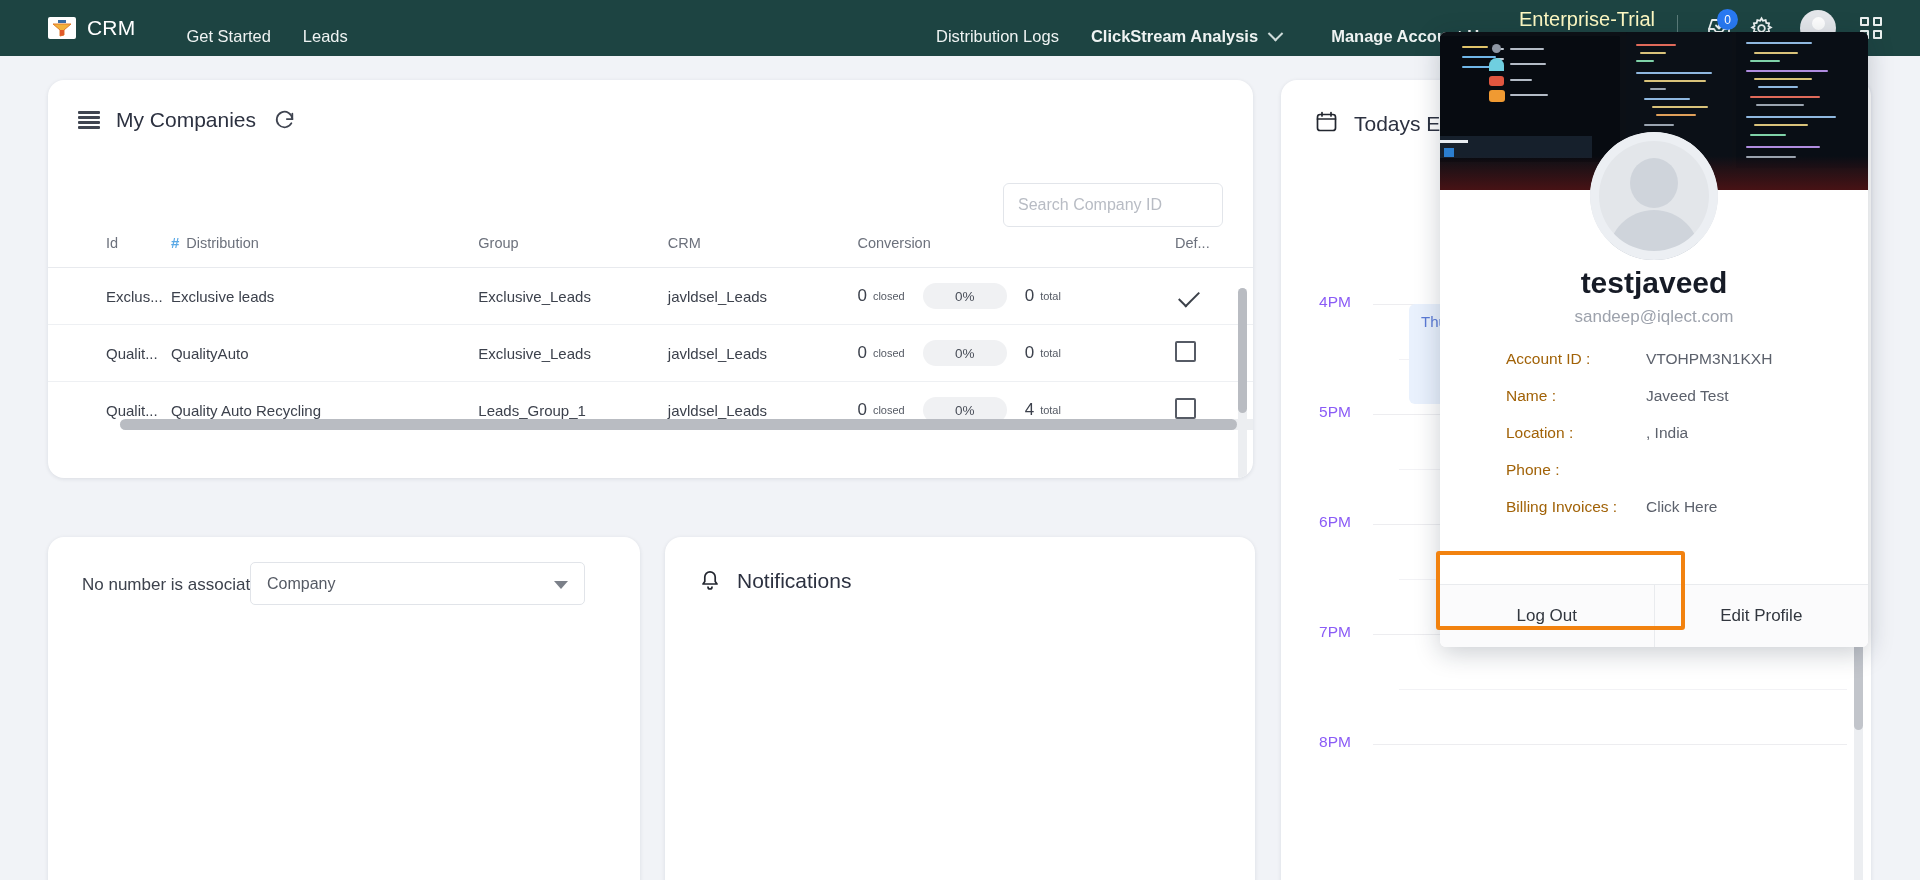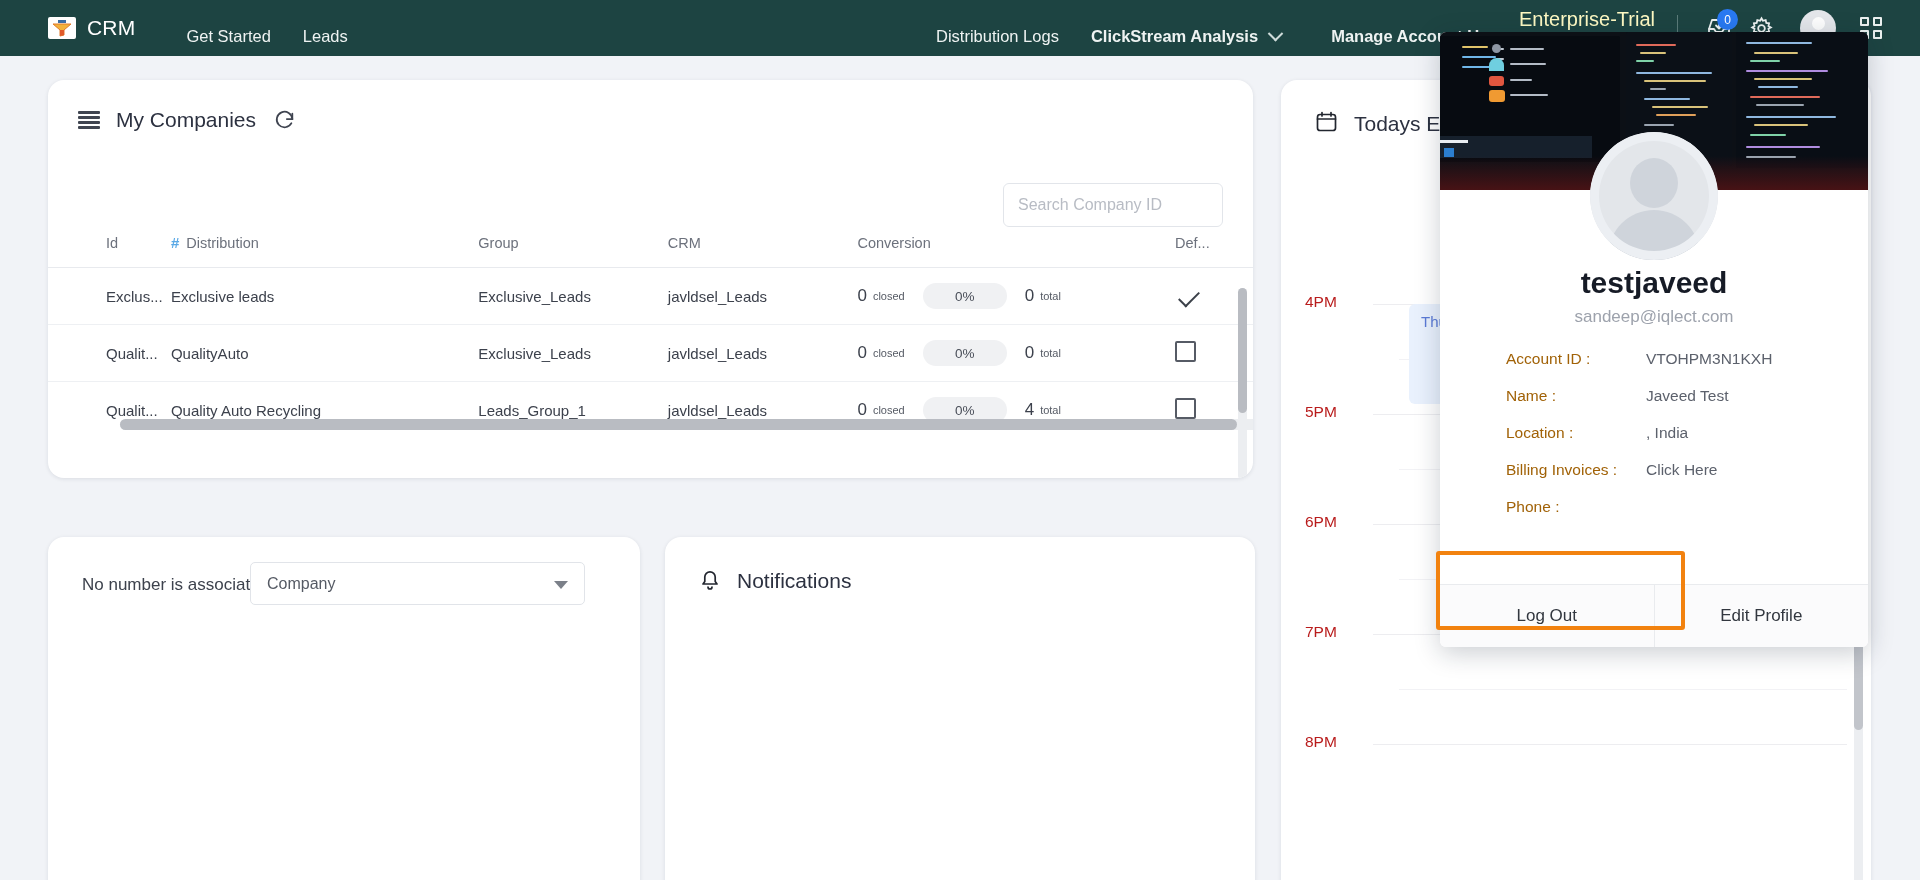--- a/index.html
+++ b/index.html
@@ -219,21 +219,21 @@
     width: 590px; height: 842px; overflow: hidden;
   }
   .events-head { display: flex; align-items: center; padding: 30px 0 0 34px; }
   .events-title { font-size: 21px; color: #2c3140; margin-left: 16px; white-space: nowrap; }
   .cal-body { position: absolute; left: 0; top: 96px; width: 590px; height: 740px; }
   .cal-row { position: absolute; left: 0; width: 590px; height: 1px; }
   .cal-line { position: absolute; left: 92px; right: 24px; top: 0; height: 1px; background: #ededf0; }
   .cal-line.half { left: 118px; background:#f2f2f5; }
   .cal-time {
     position: absolute; left: 24px; top: -11px;
-    font-size: 15.5px; color: #b91c1c; width: 60px; text-align: left;
+    font-size: 15.5px; color: #8b5cf6; width: 60px; text-align: center;
   }
   .cal-event {
     position: absolute; left: 128px; width: 300px;
     background: #e9f1fd; border-radius: 6px;
     color: #5b7bd6; font-size: 15px; padding: 9px 12px;
     overflow: hidden; white-space: nowrap; cursor: pointer;
   }
   .cal-vscroll-track {
     position: absolute; right: 8px; top: 400px; width: 9px; height: 430px;
     background: #eceef1; border-radius: 5px;
@@ -632,26 +632,26 @@
     </div>
     <div class="dd-row">
       <div class="dd-lbl">Name :</div>
       <div class="dd-val">Javeed Test</div>
     </div>
     <div class="dd-row">
       <div class="dd-lbl">Location :</div>
       <div class="dd-val">, India</div>
     </div>
     <div class="dd-row">
+      <div class="dd-lbl">Phone :</div>
+      <div class="dd-val"></div>
+    </div>
+    <div class="dd-row">
       <div class="dd-lbl">Billing Invoices :</div>
       <div class="dd-val link">Click Here</div>
-    </div>
-    <div class="dd-row">
-      <div class="dd-lbl">Phone :</div>
-      <div class="dd-val"></div>
     </div>
   </div>
 
   <div class="dd-actions">
     <div class="dd-btn">Log Out</div>
     <div class="dd-btn">Edit Profile</div>
   </div>
 </div>
 
 <div id="edit-profile-highlight"></div>

